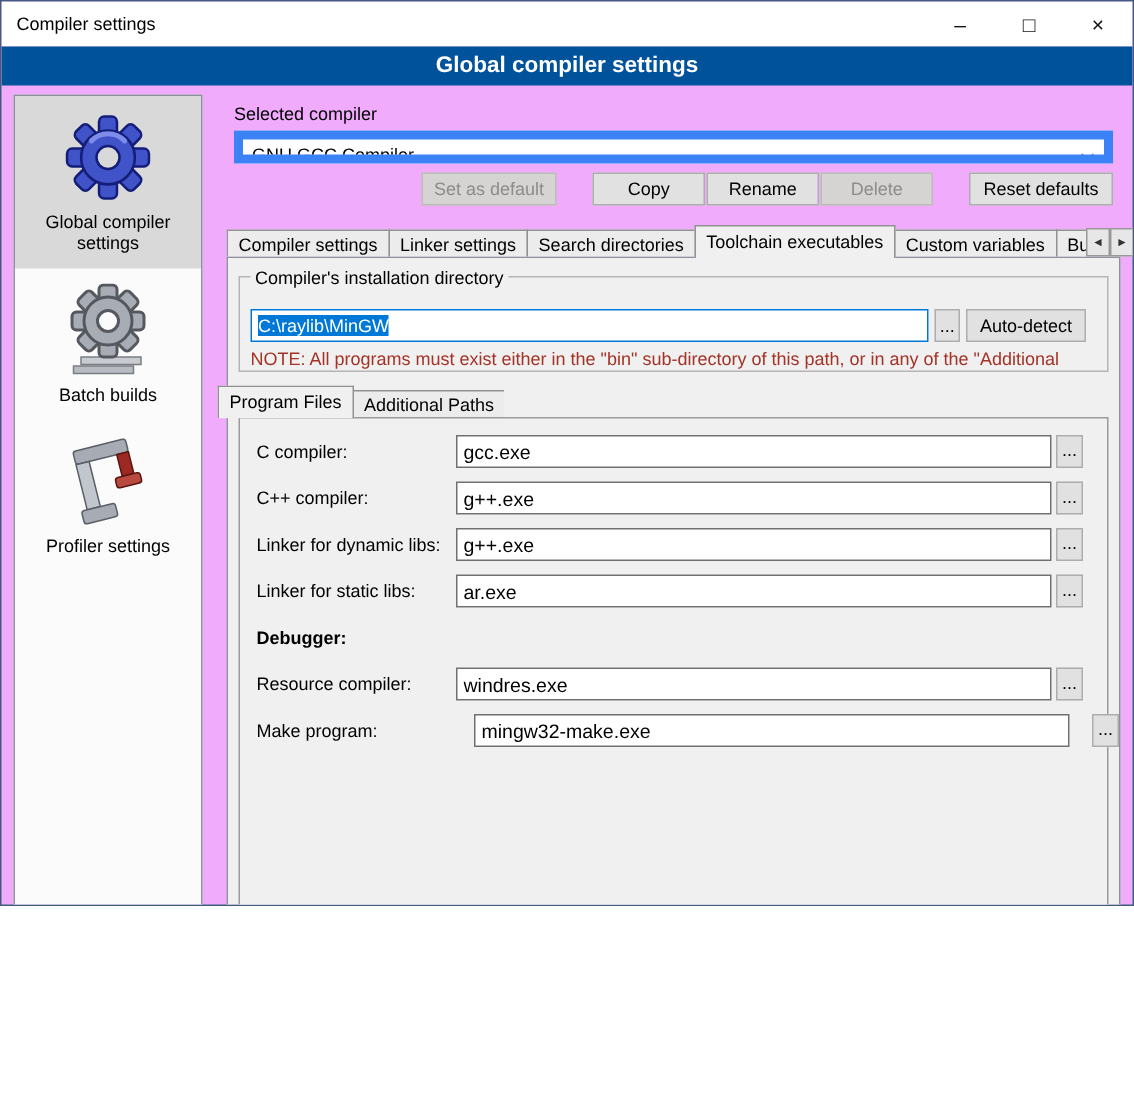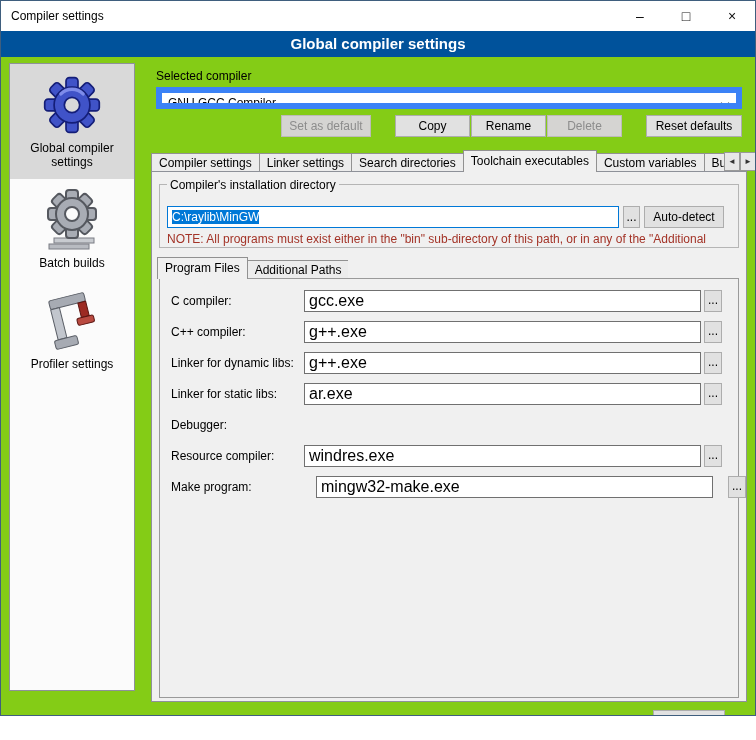--- a/index.html
+++ b/index.html
@@ -1,18 +1,18 @@
 <!DOCTYPE html>
 <html><head>
 <meta charset="utf-8">
 <style>
   * { box-sizing: border-box; margin: 0; padding: 0; }
   html, body { width: 756px; height: 740px; }
   body { font-family: "Liberation Sans", sans-serif; font-size: 12px; color: #000; background: #fff; }
-  #window { position: relative; width: 756px; height: 716px; background: #84cc16; border: 1px solid #3F5E7E; overflow: hidden; }
+  #window { position: relative; width: 756px; height: 604px; background: #f0abfc; border: 1px solid #3F5E7E; overflow: hidden; }
 
   .titlebar { position: absolute; left: 0; top: 0; right: 0; height: 30px; background: #fff; }
   .title { position: absolute; left: 10px; top: 8px; }
   .win-controls { position: absolute; right: 0; top: 0; height: 30px; display: flex; }
   .win-btn { width: 46px; height: 30px; display: flex; align-items: center; justify-content: center; font-size: 14px; color: #111; }
 
   .banner { position: absolute; left: 0; top: 30px; right: 0; height: 26px; background: #00529B; color: #fff;
             font-weight: bold; font-size: 15px; text-align: center; line-height: 26px; }
 
   .sidebar { position: absolute; left: 8px; top: 62px; width: 126px; height: 628px; background: #FBFBFB; border: 1px solid #8E9199; }
@@ -47,29 +47,29 @@
   .group-title { position: absolute; left: 166px; top: 177px; background: #F0F0F0; padding: 0 3px; z-index: 3; }
 
   .textbox { position: absolute; height: 22px; background: #fff; border: 1px solid #707070; padding: 2px 4px;
              line-height: 16px; white-space: nowrap; overflow: hidden; z-index: 3; }
   .textbox.focused { border-color: #0078D7; }
   .textbox .sel { background: #0078D7; color: #fff; }
 
   .note { position: absolute; left: 166px; top: 231px; width: 566px; color: #A33327; white-space: nowrap;
           overflow: hidden; z-index: 3; }
 
-  .subtabbar { position: absolute; left: 156px; top: 256px; height: 22px; display: flex; align-items: flex-end;
+  .subtabbar { position: absolute; left: 144px; top: 256px; height: 22px; display: flex; align-items: flex-end;
                overflow: hidden; z-index: 4; }
   .subpanel { position: absolute; left: 158px; top: 277px; width: 580px; height: 420px; border: 1px solid #9A9A9A;
               background: #F0F0F0; z-index: 2; }
 
   .frow { position: absolute; left: 170px; height: 22px; display: flex; z-index: 3; }
   .flabel { width: 133px; line-height: 22px; }
   .finput { width: 397px; height: 22px; background: #fff; border: 1px solid #707070; padding: 0 4px;
-            font-family: inherit; font-size: 16px; }
+            font-family: inherit; font-size: 13px; }
   .fbrowse { width: 18px; height: 22px; margin-left: 3px; background: #E1E1E1; border: 1px solid #ADADAD;
              line-height: 19px; text-align: center; }
   .fcombo { position: relative; width: 420px; height: 22px; background: #F0F0F0; border: 1px solid #707070;
             line-height: 20px; padding: 0 22px 0 6px; white-space: nowrap; overflow: hidden; }
 </style>
 </head>
 <body>
 
 <div id="window">
 
@@ -207,21 +207,21 @@
     <input class="finput" value="g++.exe" style="">
     <div class="fbrowse">...</div>
   </div>
 
   <div class="frow" style="top:382px;">
     <span class="flabel">Linker for static libs:</span>
     <input class="finput" value="ar.exe" style="">
     <div class="fbrowse">...</div>
   </div>
 
-  <div class="frow" style="top:413px;">
+  <div class="frow" style="top:413px;font-weight:bold;">
     <span class="flabel">Debugger:</span>
   </div>
 
   <div class="frow" style="top:444px;">
     <span class="flabel">Resource compiler:</span>
     <input class="finput" value="windres.exe" style="">
     <div class="fbrowse">...</div>
   </div>
 
   <div class="frow" style="top:475px;gap:12px;">

